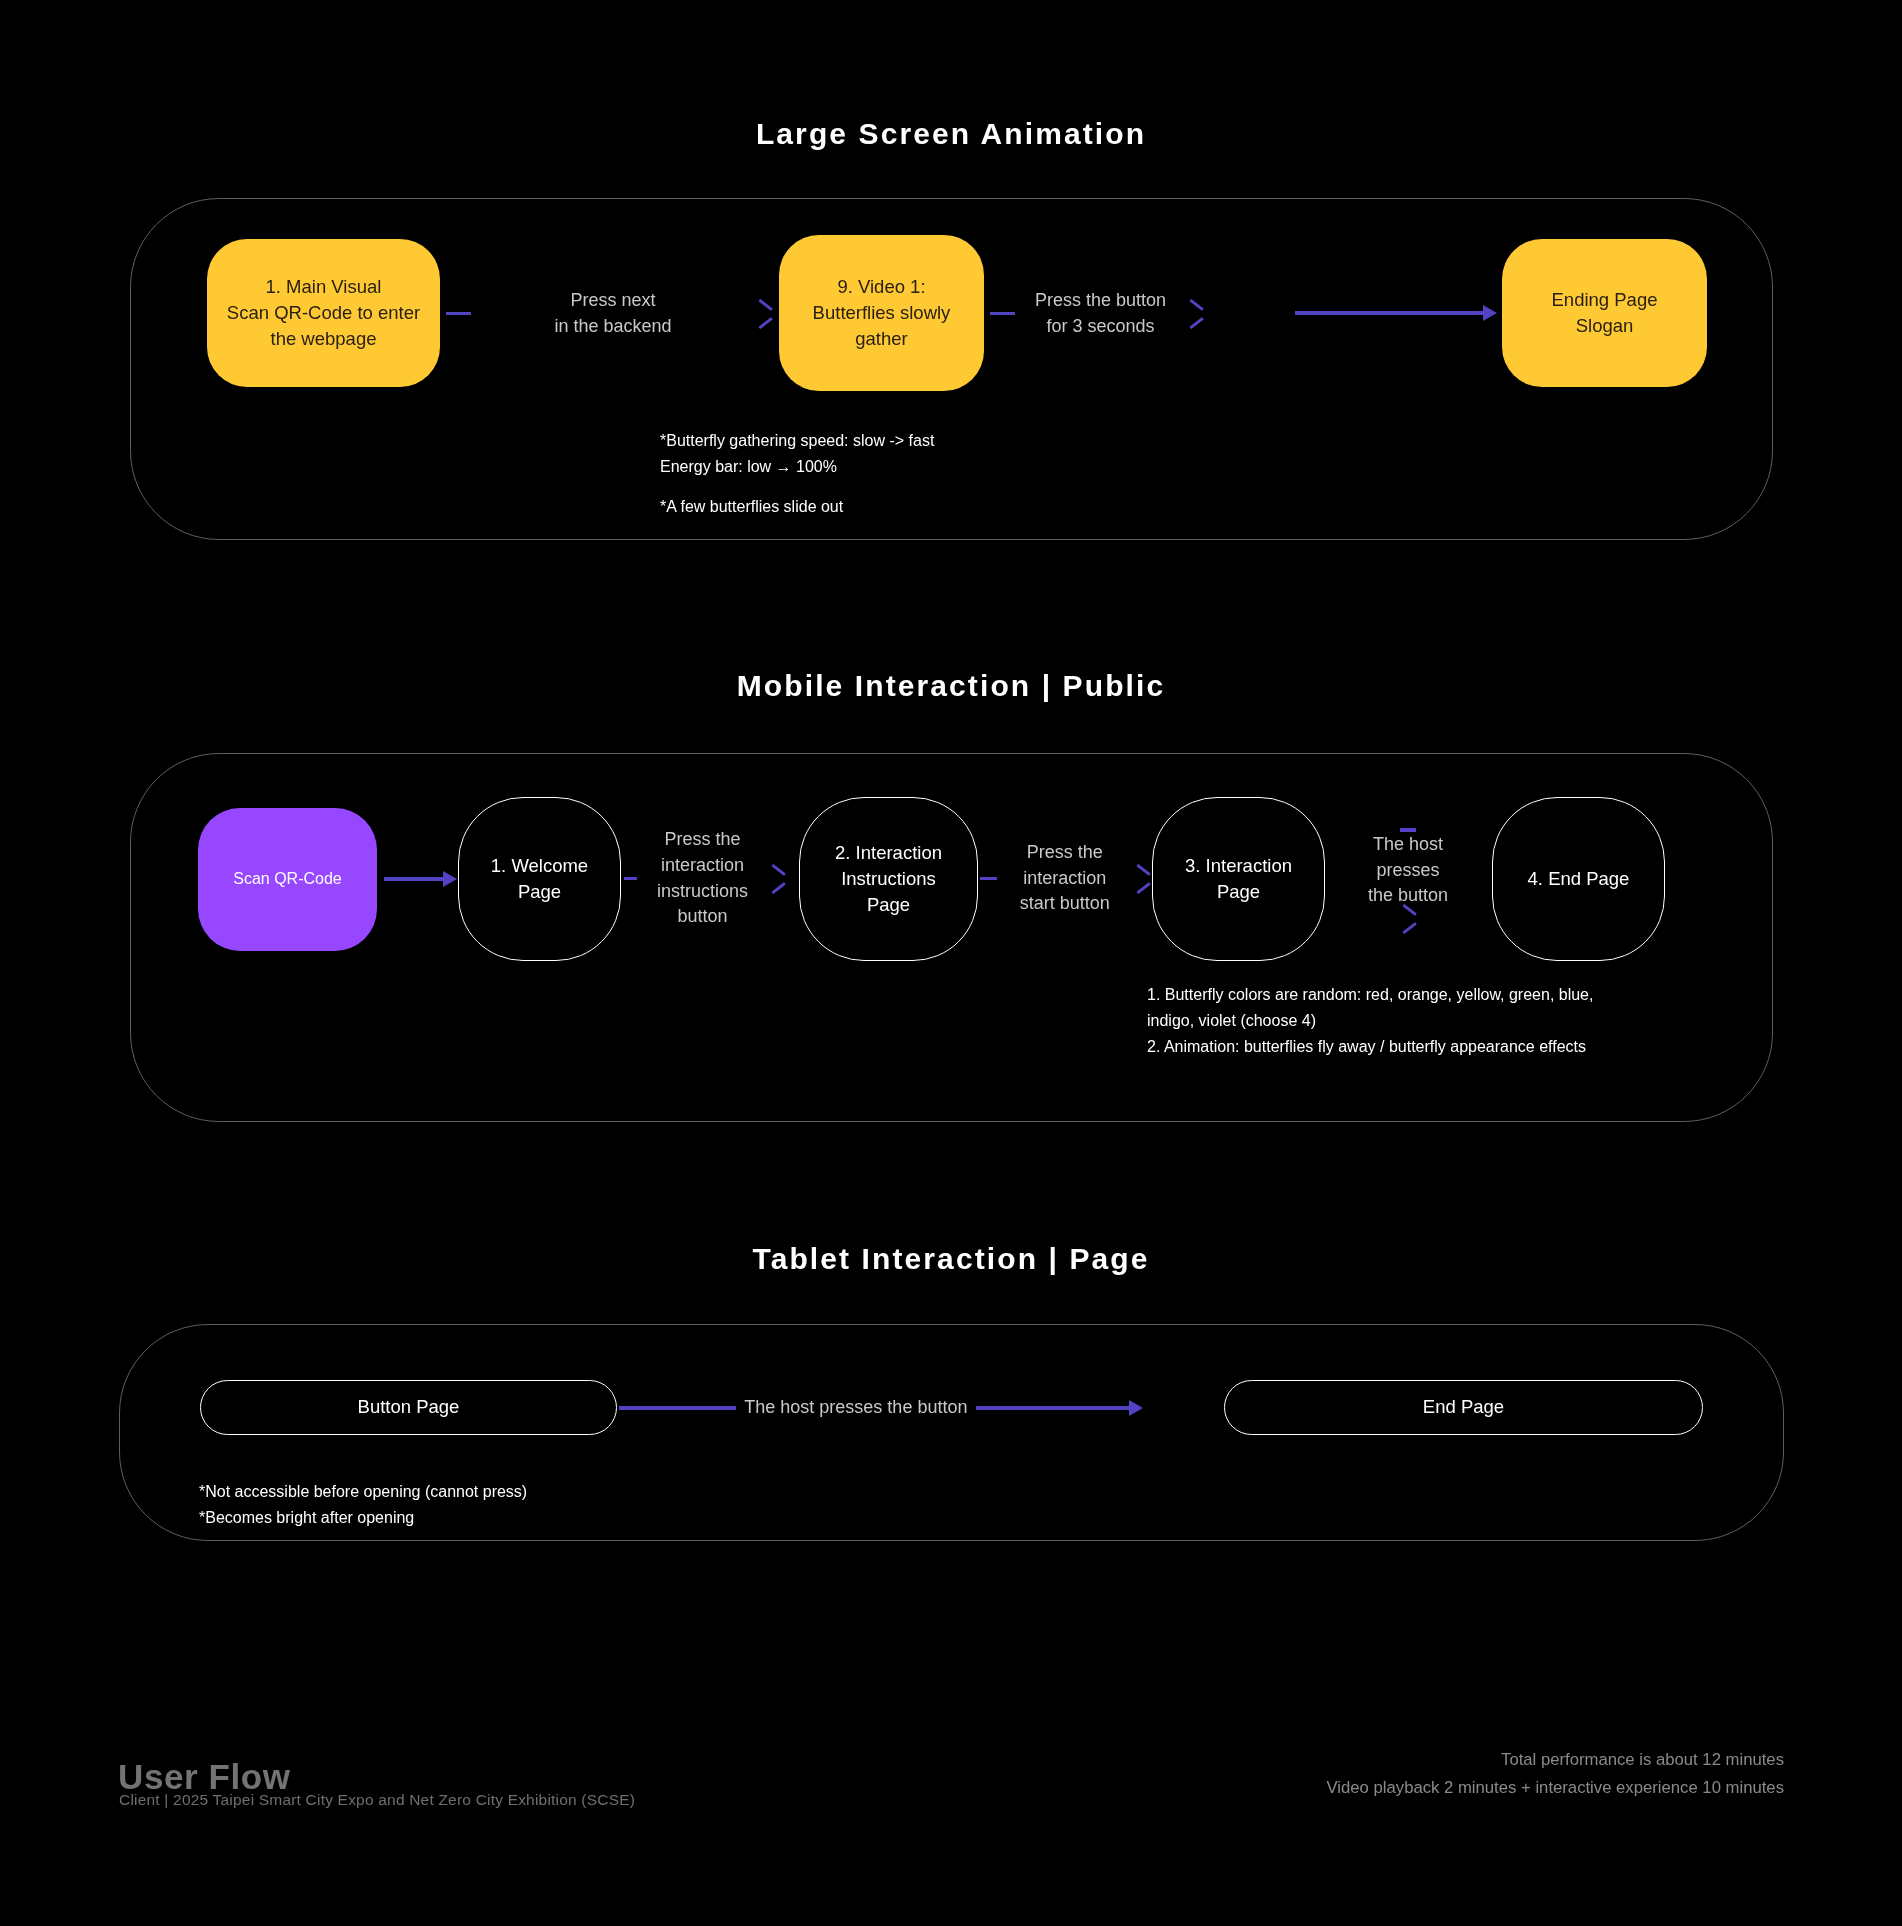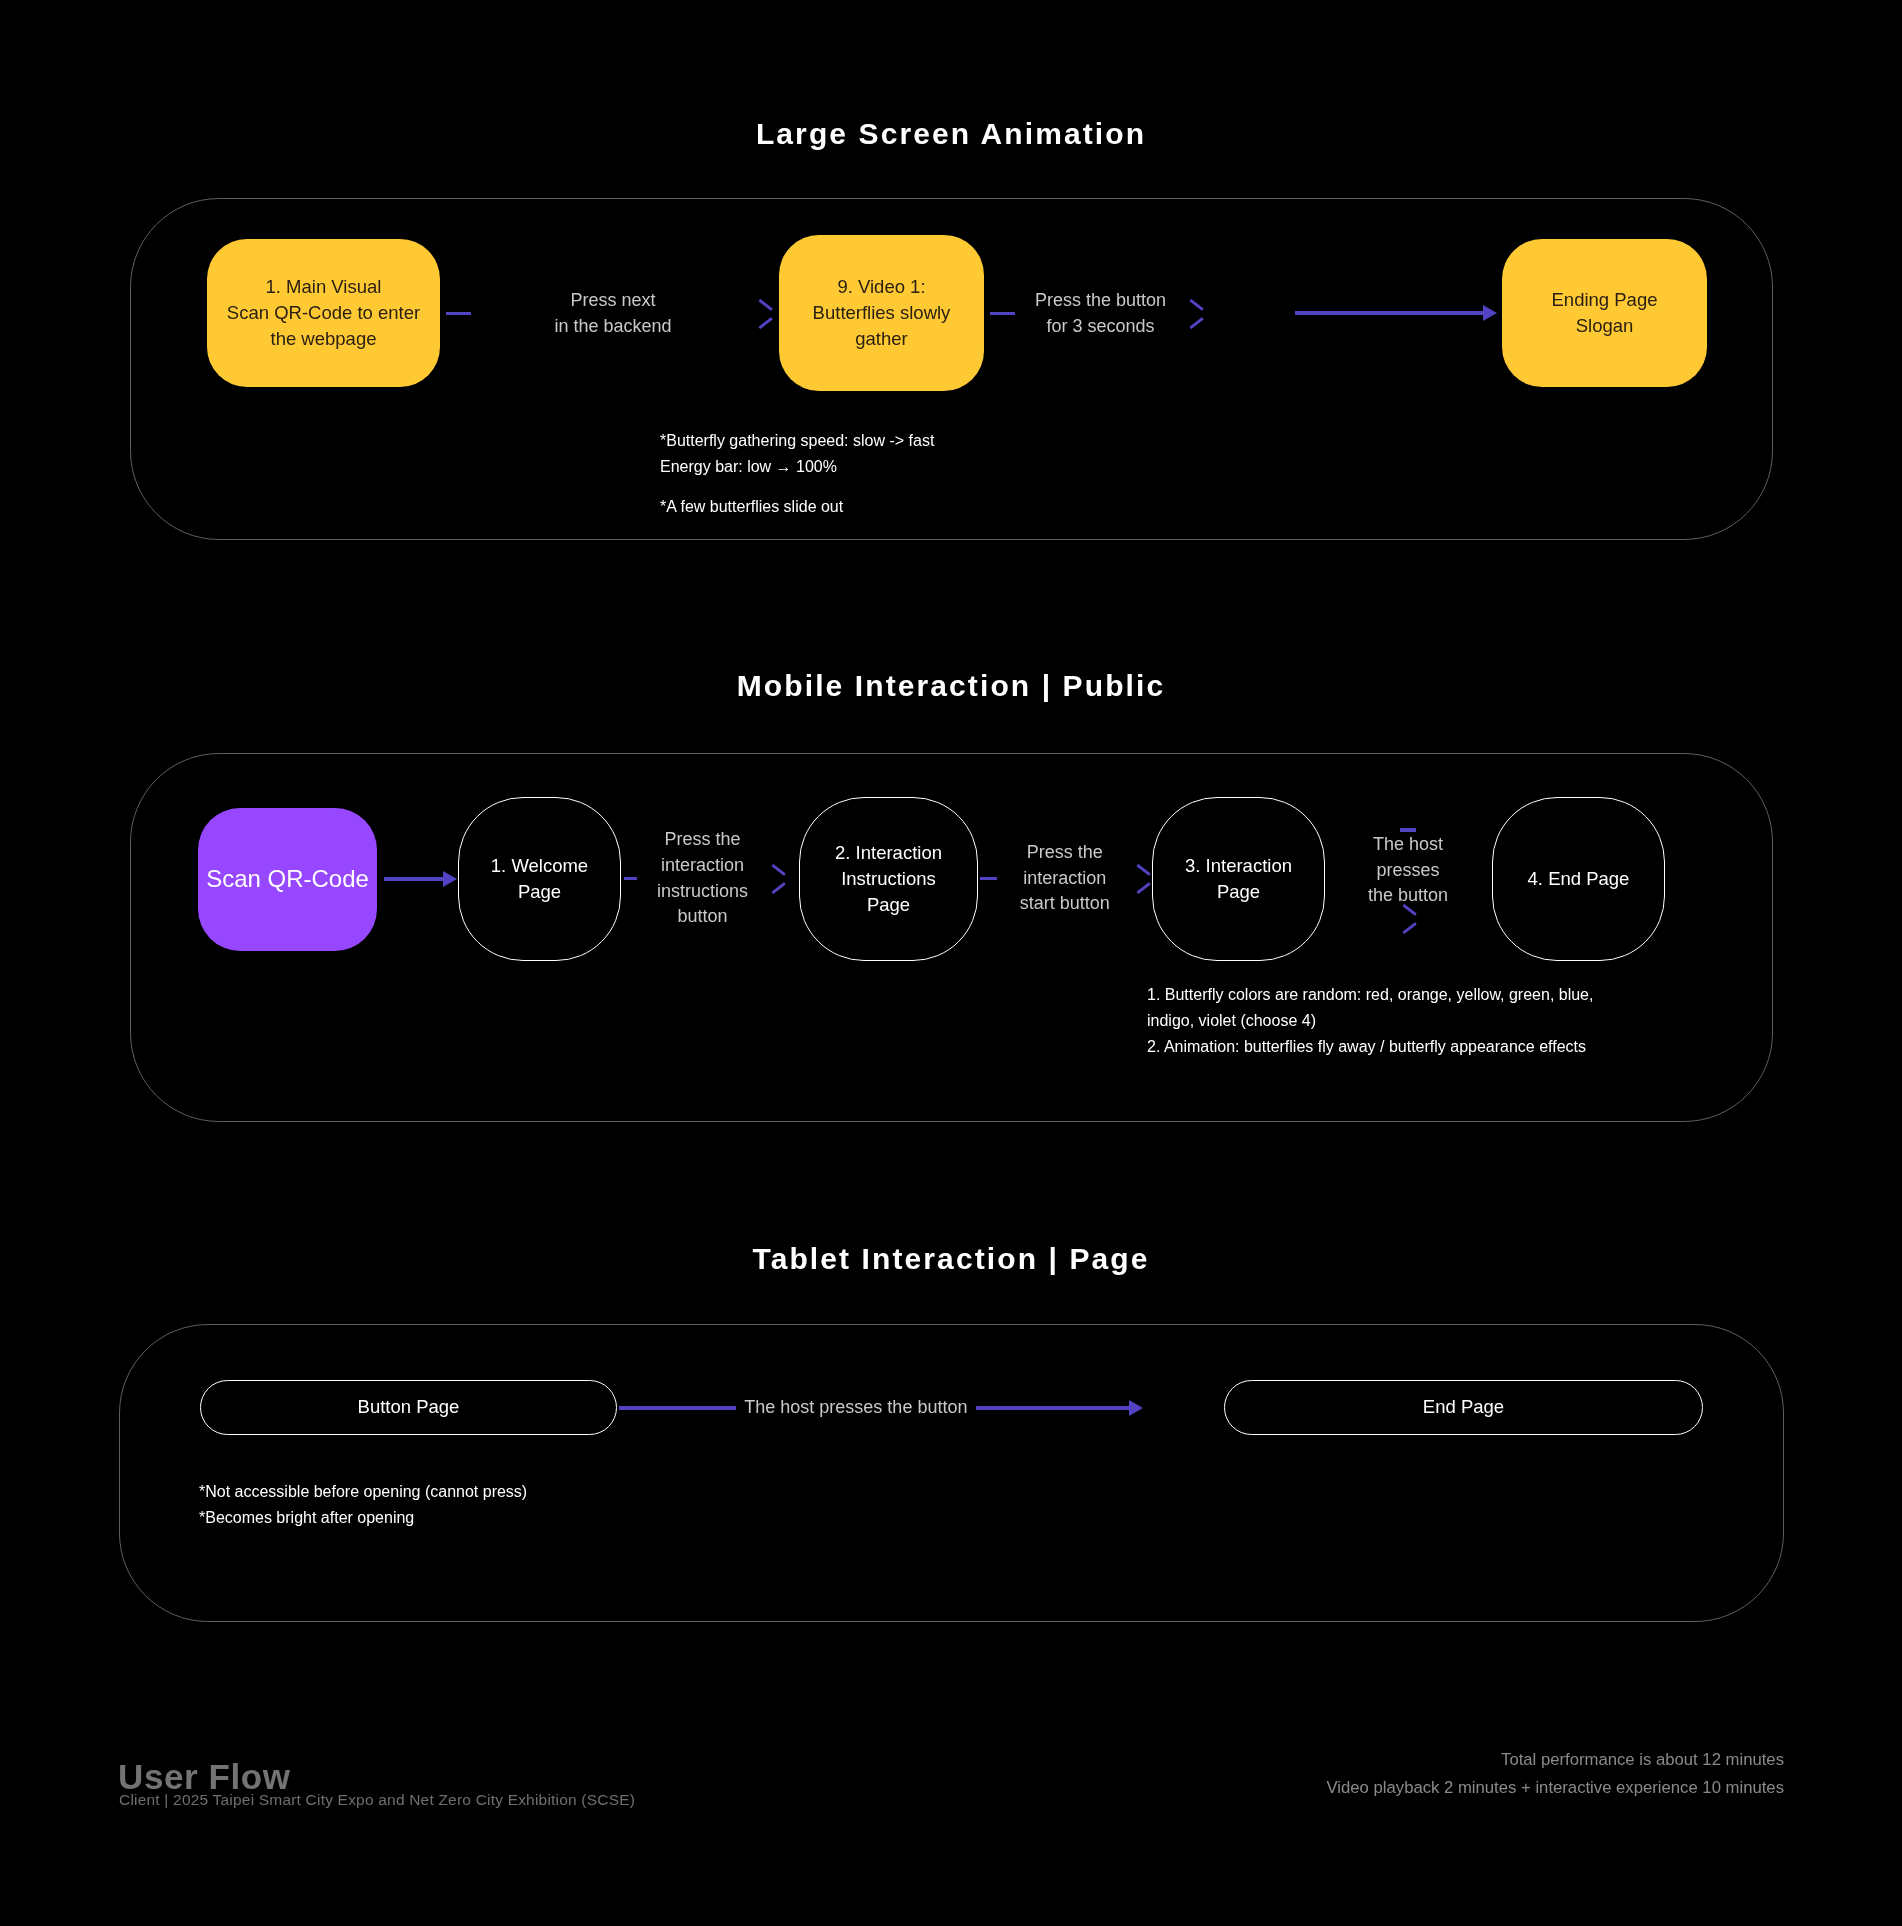--- a/index.html
+++ b/index.html
@@ -55,21 +55,21 @@
     background: #FFC933;
     color: #2b2112;
     border-radius: 40px;
     font-size: 18.5px;
     padding: 0 9.5px;
   }
   .node-purple {
     background: #9747FF;
     color: #ffffff;
     border-radius: 42px;
-    font-size: 24px;
+    font-size: 16px;
   }
   .node-outline {
     background: #000000;
     color: #ffffff;
     border: 1.2px solid #ffffff;
     border-radius: 65px;
     font-size: 18.5px;
     padding: 0 8.3px;
   }
   .node-outline-wide {
@@ -270,21 +270,21 @@
       <span>4. End Page</span>
     </div>
 
     <div class="note" style="left:1016px; top:228px; width:571px;">1. Butterfly colors are random: red, orange, yellow, green, blue,
 indigo, violet (choose 4)
 2. Animation: butterflies fly away / butterfly appearance effects</div>
   </div>
 
   <div class="section-title" style="position:absolute; left:0; top:1244px; width:1902px;">Tablet Interaction | Page</div>
 
-  <div class="flow-container" style="position:absolute; left:119px; top:1324px; width:1665px; height:298px;">
+  <div class="flow-container" style="position:absolute; left:119px; top:1324px; width:1665px; height:217px;">
 
     <div class="node node-outline-wide" style="position:absolute; left:80px; top:55px; width:417px; height:55px;">
       <span>Button Page</span>
     </div>
 
     <div class="conn" style="position:absolute; left:499px; top:67px; width:524px; height:32px;">
       <div class="arrow-line" style="width:117px;"></div>
       <div class="conn-label" style="flex:none; padding:0 8.3px; white-space:nowrap;">The host presses the button</div>
       <div class="arrow-line" style="flex:1;"></div>
       <div class="arrow-head"></div>

